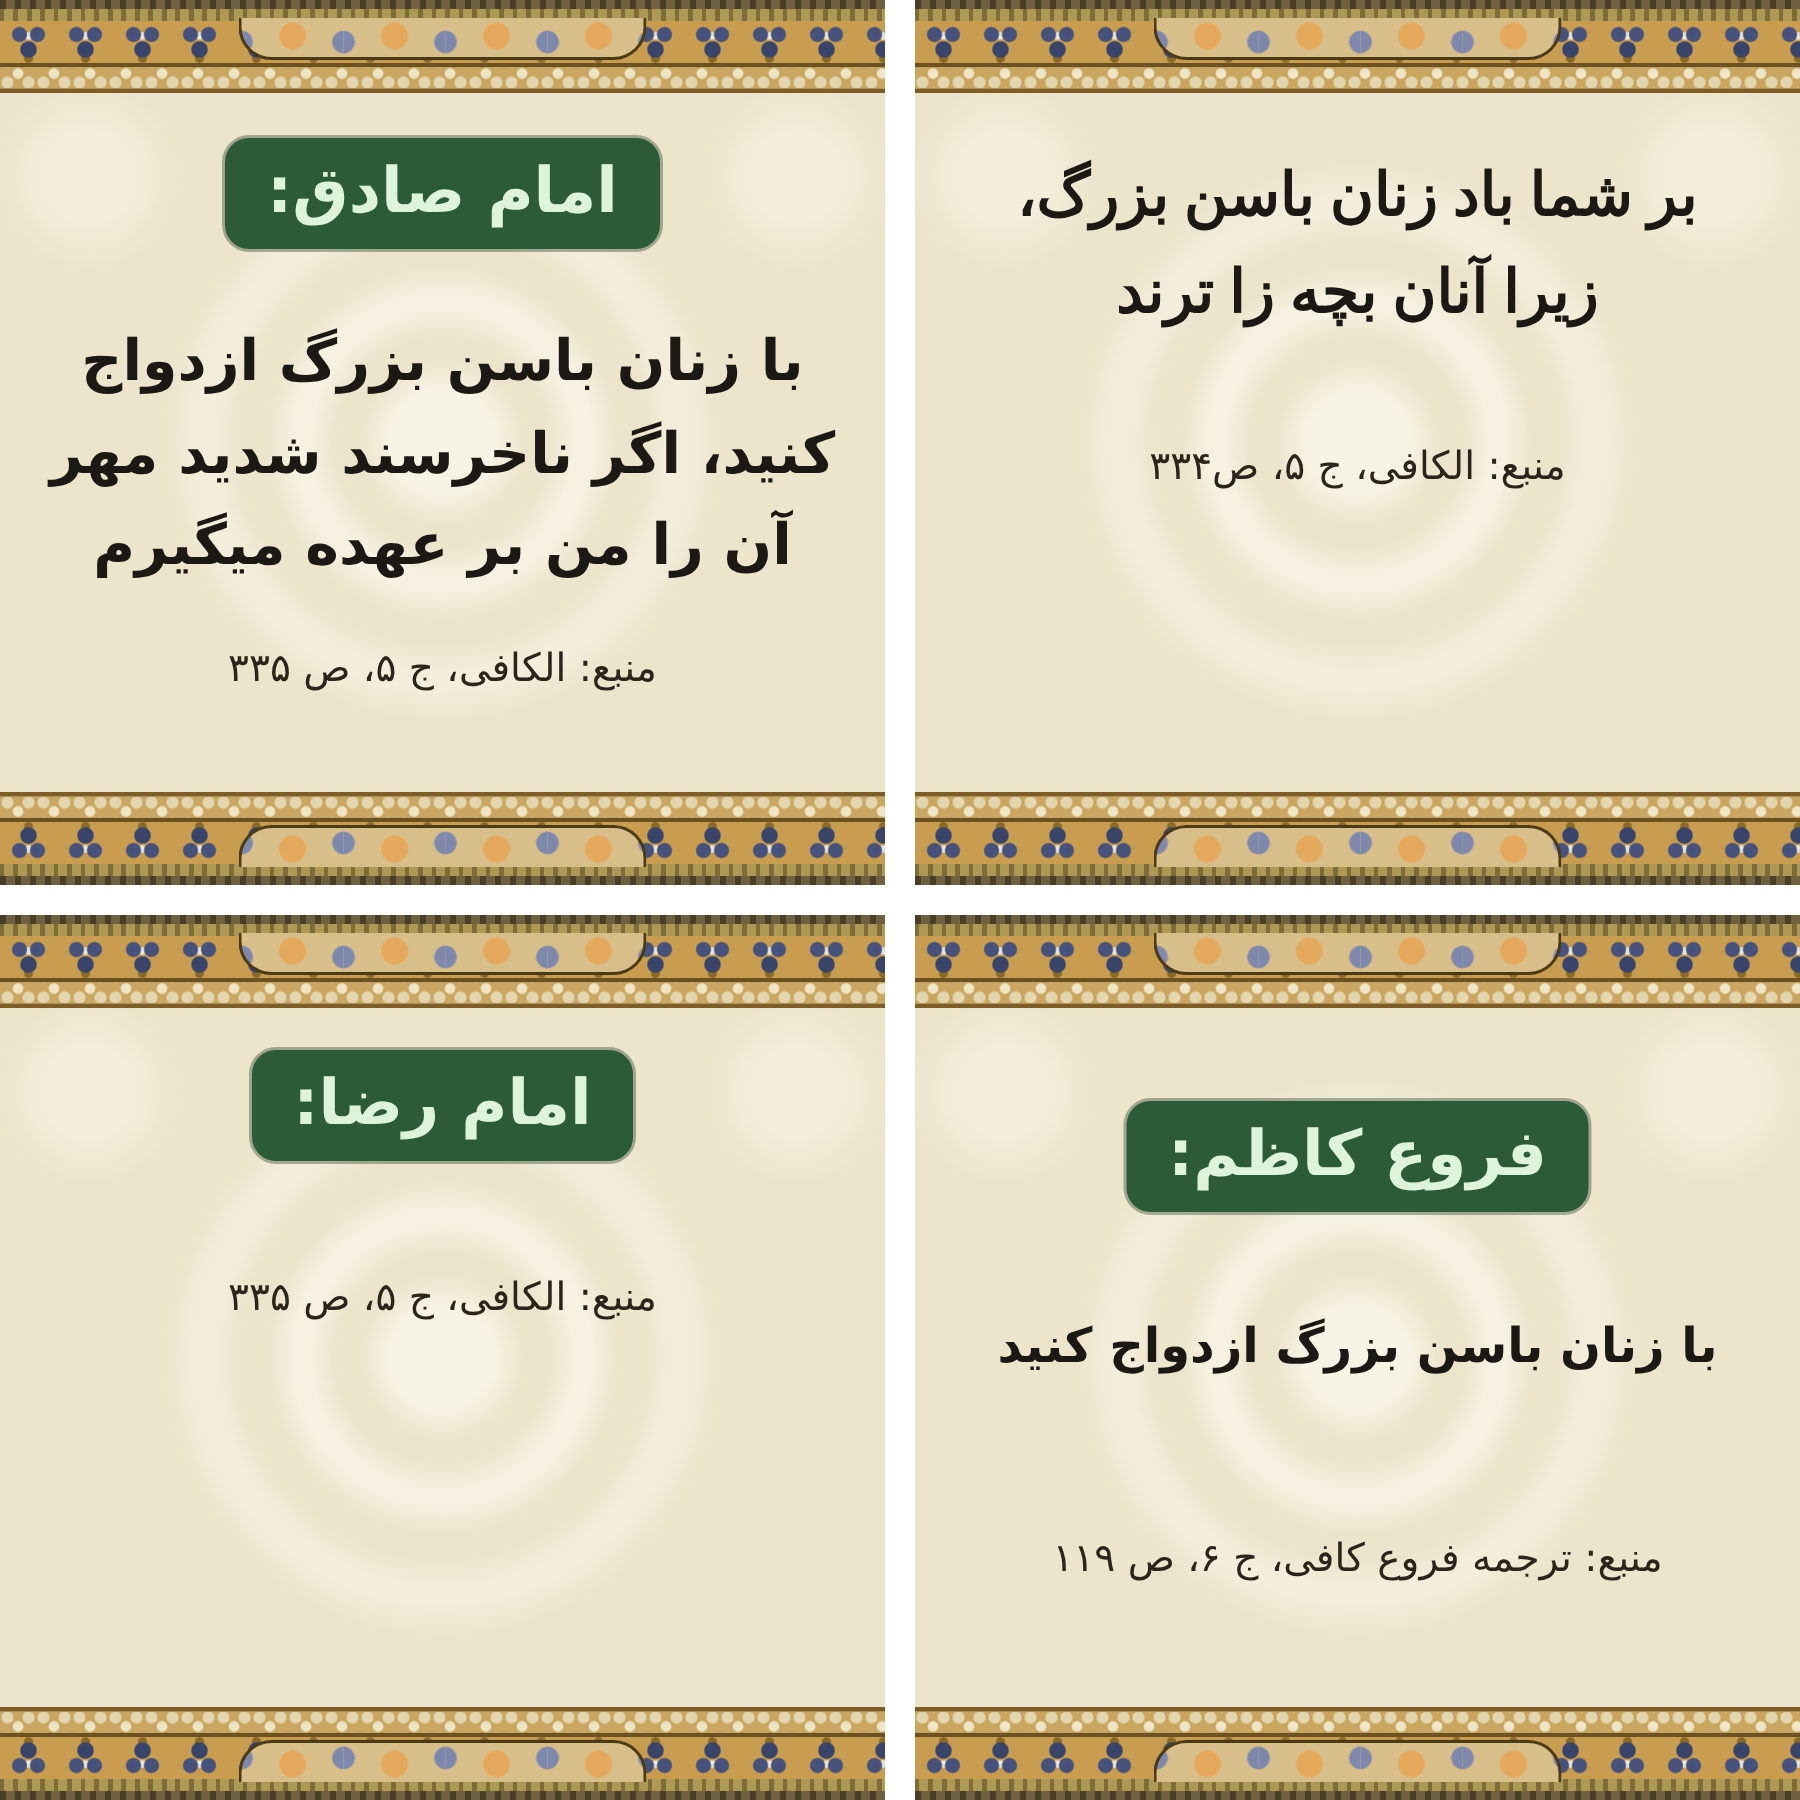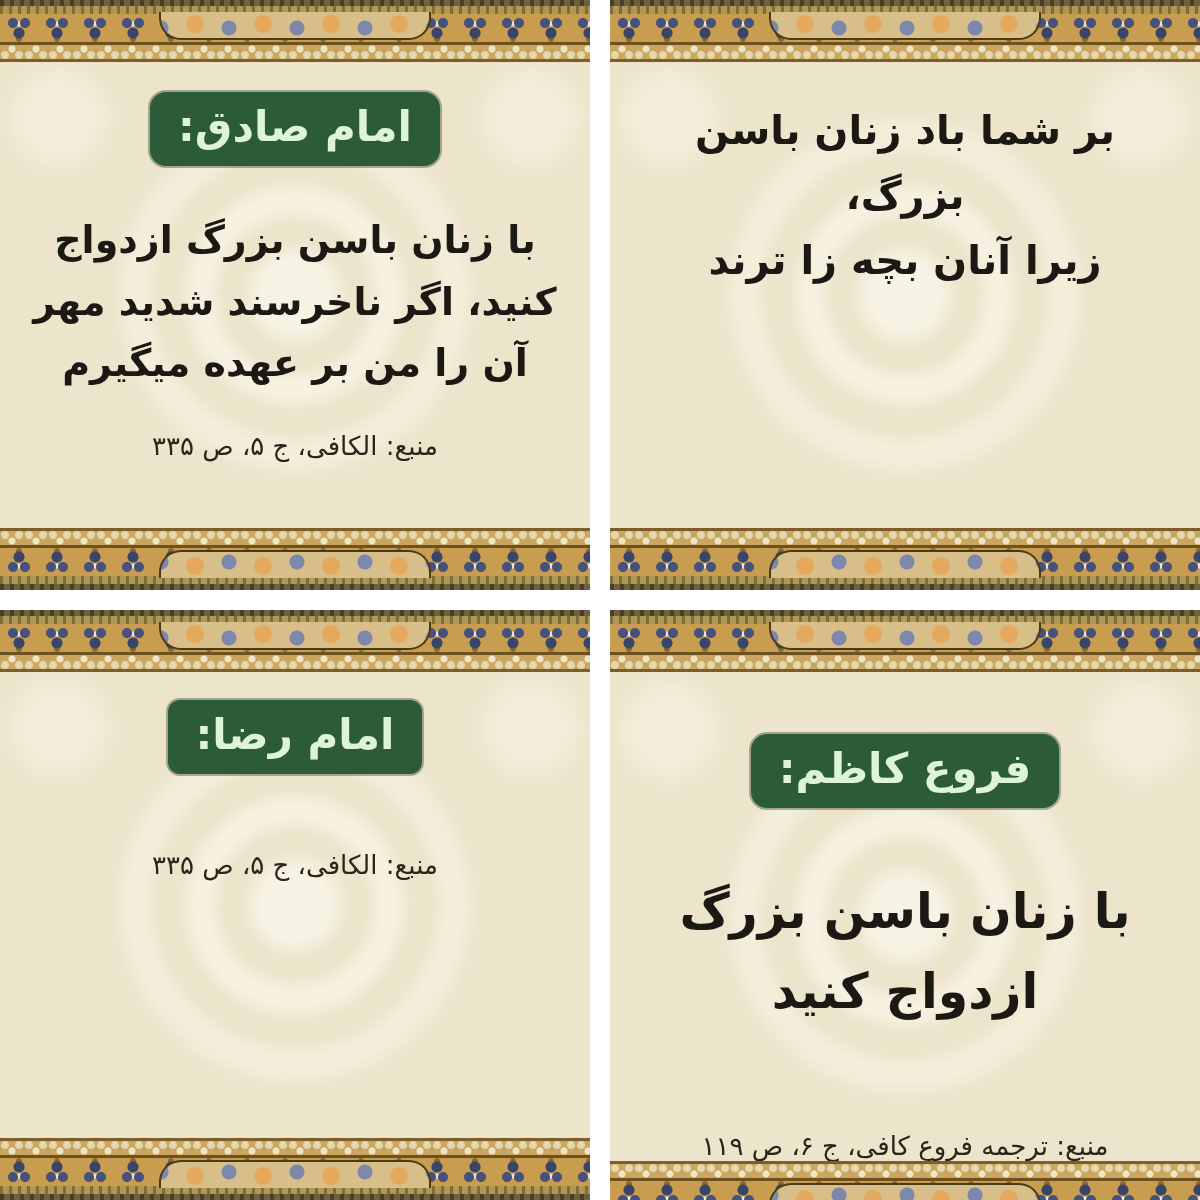--- a/index.html
+++ b/index.html
@@ -114,29 +114,29 @@
     color: var(--source_text);
     text-align: center;
   }
 
   
   .c1 .badge  { margin-top: 30px; }
   .c1 .quote  { margin-top: 44px; font-size: 38px; }
   .c1 .source { margin-top: 36px; }
 
   .c2 .badge  { margin-top: 64px; }
-  .c2 .quote  { margin-top: 36px; }
+  .c2 .quote  { margin-top: 36px; font-family: Liberation Serif, serif; }
   .c2 .source { margin-top: 68px; }
 
-  .c3 .badge  { margin-top: 28px; border-radius: 12px; }
+  .c3 .badge  { margin-top: 28px; }
   .c3 .quote  { margin-top: 68px; font-size: 41px; }
   .c3 .source { margin-top: 76px; }
 
   .c4 .badge  { margin-top: 62px; }
-  .c4 .quote  { margin-top: 64px; font-size: 49px; }
+  .c4 .quote  { margin-top: 64px; font-size: 32px; }
   .c4 .source { margin-top: 100px; }
 </style>
 </head>
 <body>
 
 <div class="grid">
 
   <figure class="card c1" style="margin:0">
     <div class="tile-border top">
       <div class="band-edge"></div>
@@ -176,20 +176,21 @@
       <div class="band-trefoil">
           <div class="arc-center"></div>
         </div>
       <div class="line-a"></div>
         <div class="band-arches"></div>
         <div class="line-b"></div>
     </div>
     <div class="content" dir="rtl">
       <p class="quote">بر شما باد زنان باسن بزرگ،
 زیرا آنان بچه زا ترند</p>
+      <p class="source">منبع: الکافی، ج ۵، ص۳۳۴</p>
     </div>
     <div class="tile-border bottom">
       <div class="band-edge"></div>
         <div class="band-dots"></div>
       <div class="band-trefoil">
           <div class="arc-center"></div>
         </div>
       <div class="line-a"></div>
         <div class="band-arches"></div>
         <div class="line-b"></div>

